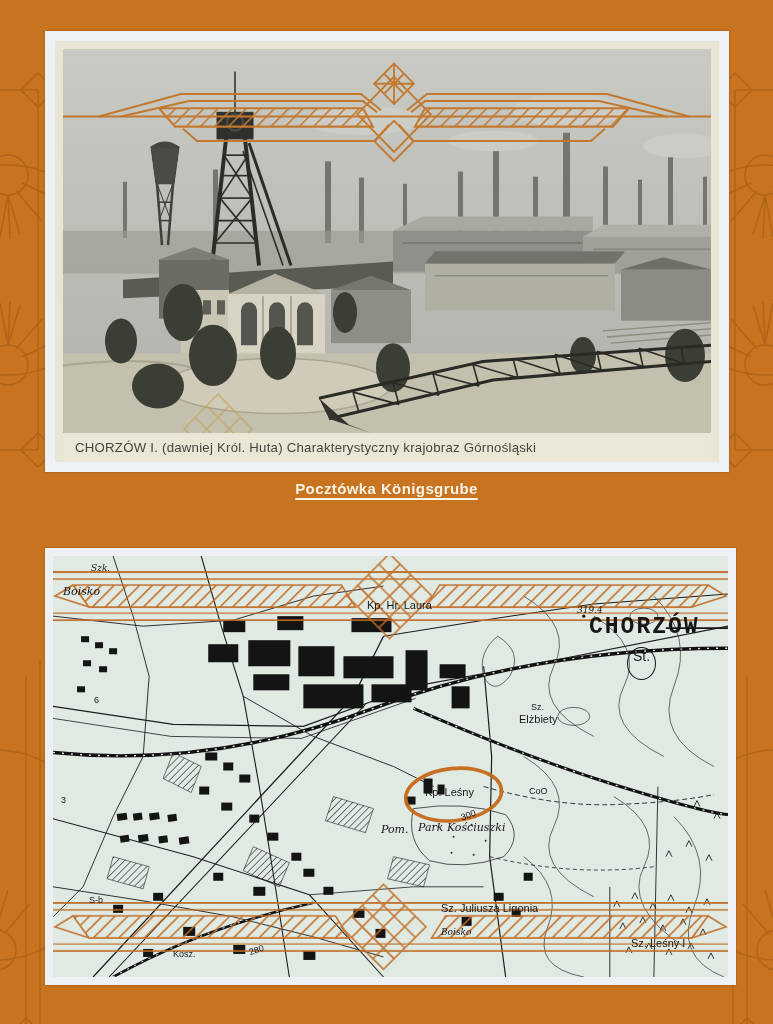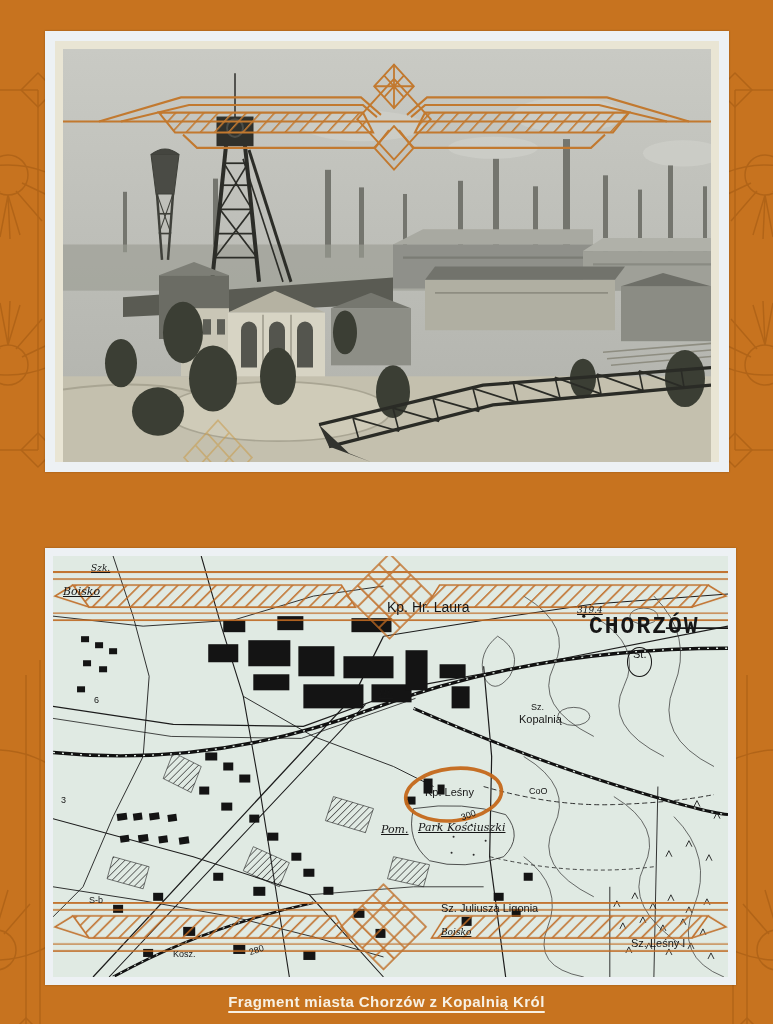--- a/index.html
+++ b/index.html
@@ -14,25 +14,25 @@
     color:#45453d;font-size:13.2px;letter-spacing:.25px;padding-left:12px;white-space:nowrap;}
   .caption-row{position:absolute;left:0;width:100%;text-align:center;}
   .panel-caption{color:#f8f1e4;font-weight:bold;font-size:15px;letter-spacing:.4px;
     text-decoration:underline;text-underline-offset:4px;text-decoration-thickness:2px;}
   .cap-postcard{top:480px;}
   .cap-map{top:993px;}
   .map-frame{left:45px;top:548px;width:691px;height:437px;padding:8px;}
   .map-inner{position:relative;width:100%;height:100%;background:#e0eae3;overflow:hidden;}
   .map-inner svg{position:absolute;left:0;top:0;width:100%;height:100%;}
   .mlbl{position:absolute;color:#161616;font-size:9px;line-height:1;white-space:nowrap;z-index:5;}
-  .mlbl.it{font-family:"DejaVu Serif",serif;font-style:italic;text-decoration:underline;}
+  .mlbl.it{font-family:"DejaVu Serif",serif;font-style:italic;}
   .mlbl.big{font-size:23px;font-weight:bold;letter-spacing:2px;font-family:Liberation Mono, monospace;}
-  .mlbl.oval{border:1.6px solid #161616;border-radius:50%;padding:1px 5px 16px 5px;font-size:11px;}
+  .mlbl.oval{border:1.6px solid #161616;border-radius:50%;padding:1px 5px 16px 5px;font-size:14px;}
   .mlbl.md{font-size:11px;}
-  .mlbl.sm{font-size:14px;margin-left:20px;}
+  .mlbl.sm{font-size:11px;}
 </style>
 </head>
 <body>
 
 <div class="panel">
 
   <svg class="bg-orn" style="left:-198px;top:55px" width="260" height="430" viewBox="0 0 260 430">
     <g fill="none" stroke="#8f4c0c" stroke-width="1.5">
       <path d="M236 35 V395 M250 20 V410 M236 35 H150 M236 395 H150"></path>
       <rect x="224" y="23" width="24" height="24" transform="rotate(45 236 35)"></rect>
@@ -245,23 +245,29 @@
           <polyline points="120,78 134,90 312,90 326,74"></polyline>
           <polyline points="542,78 528,90 350,90 336,74"></polyline>
           <g stroke-width="1.8">
             <rect x="317" y="20" width="28" height="28" transform="rotate(45 331 34)"></rect>
             <path d="M321 24 l20 20 M341 24 l-20 20 M331 14 v40 M311 34 h40" transform="rotate(0)"></path>
             <rect x="305" y="38" width="52" height="52" transform="rotate(45 331 64)"></rect>
             <rect x="317" y="76" width="28" height="28" transform="rotate(45 331 90)"></rect>
           </g>
         </g>
       </svg>
+      <div class="postcard-caption">
+        <span>CHORZÓW I. (dawniej Król. Huta) Charakterystyczny krajobraz Górnośląski</span>
+      </div>
     </div>
   </div>
 
+  <div class="caption-row cap-postcard">
+    <span class="panel-caption">Pocztówka Königsgrube</span>
+  </div>
 
   <div class="card map-frame">
     <div class="map-inner">
       <svg viewBox="0 0 674 420" preserveAspectRatio="none">
         <defs>
           <pattern id="ohatch" width="9" height="9" patternTransform="rotate(45)" patternUnits="userSpaceOnUse">
             <line x1="0" y1="0" x2="0" y2="9" stroke="#bf6a22" stroke-width="3.2"></line>
           </pattern>
           <pattern id="bhatch" width="5" height="5" patternTransform="rotate(45)" patternUnits="userSpaceOnUse">
             <line x1="0" y1="0" x2="0" y2="5" stroke="#222" stroke-width="1.2"></line>
@@ -438,33 +444,30 @@
 
       <span class="mlbl it" style="left:38px;top:8px">Szk.</span>
       <span class="mlbl it md" style="left:10px;top:30px">Boisko</span>
       <span class="mlbl sm" style="left:314px;top:44px">Kp. Hr. Laura</span>
       <span class="mlbl it" style="left:524px;top:50px">319.4</span>
       <span class="mlbl big" style="left:536px;top:60px">CHORZÓW</span>
       <span class="mlbl oval" style="left:574px;top:91px">St.</span>
       <span class="mlbl it" style="left:326px;top:134px">Ht.</span>
       <span class="mlbl" style="left:41px;top:140px">6</span>
       <span class="mlbl" style="left:478px;top:147px">Sz.</span>
-      <span class="mlbl md" style="left:466px;top:158px">Kopalnią</span>
+      <span class="mlbl md" style="left:466px;top:158px">Elżbiety</span>
       <span class="mlbl md" style="left:372px;top:231px">Kp. Leśny</span>
       <span class="mlbl" style="left:476px;top:231px">CoO</span>
       <span class="mlbl" style="left:408px;top:255px;transform:rotate(-20deg)">300</span>
       <span class="mlbl" style="left:8px;top:240px">3</span>
       <span class="mlbl it md" style="left:328px;top:268px">Pom.</span>
       <span class="mlbl it md" style="left:365px;top:266px">Park Kościuszki</span>
       <span class="mlbl" style="left:36px;top:340px">S-b</span>
       <span class="mlbl md" style="left:388px;top:347px">Sz. Juliusza Ligonia</span>
       <span class="mlbl it" style="left:388px;top:372px">Boisko</span>
       <span class="mlbl" style="left:120px;top:394px">Kosz.</span>
       <span class="mlbl" style="left:196px;top:390px;transform:rotate(-18deg)">280</span>
       <span class="mlbl md" style="left:578px;top:382px">Sz. Leśny I</span>
     </div>
   </div>
 
-  <div class="caption-row cap-map">
-    <span class="panel-caption">Fragment miasta Chorzów z Kopalnią Król</span>
-  </div>
 
 </div>
 
 </body></html>

